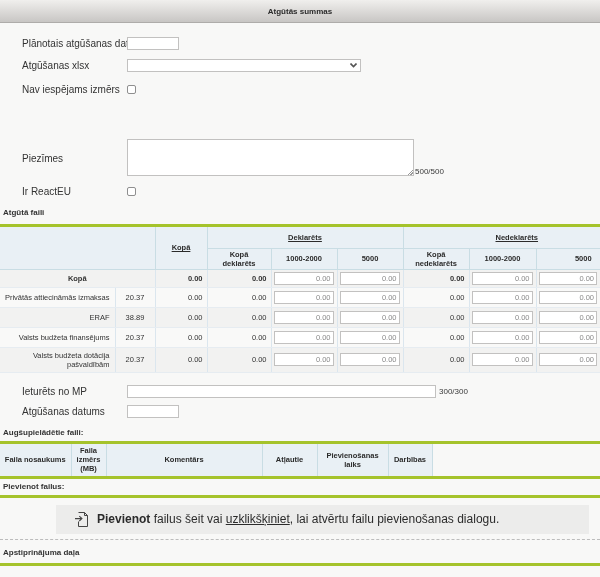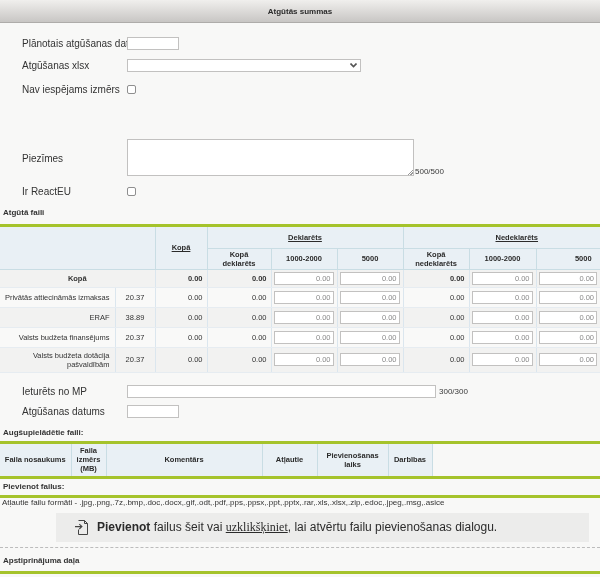--- a/index.html
+++ b/index.html
@@ -99,21 +99,21 @@
     height:32px; font-size:7.5px; line-height:9px;
   }
   .files th:first-child { border-left:none; }
   
   .formats { padding-left:2px; font-size:8px; line-height:8px; color:#333; }
   .dropzone {
     margin-left:56px; width:533px; height:29px; background:#ececeb;
     display:flex; align-items:center; padding-left:19px;
   }
   .dz-text { margin-left:9px; font-size:12px; color:#2b2b2b; }
-  .dz-text .u { text-decoration:underline;font-family:Liberation Serif, serif; }
+  .dz-text .u { text-decoration:underline; }
   .dashed-sep { border-top:1px dashed #bcbcbc; height:0; }
   
   .btn-bar { width:460px; display:flex; justify-content:center; gap:5px; }
   .btn {
     height:13px; padding:0 5px; border:1px solid #9d9d9d; border-radius:3px;
     background:linear-gradient(#fafafa,#d9d9d9);
     font-family:inherit; font-size:7px; font-weight:bold; color:#3b3b3b;
     display:flex; align-items:center;
   }
 </style>
@@ -344,21 +344,20 @@
 
 <div class="greenline"></div>
 
 <div style="height:3px"></div>
 <div class="section-label">Pievienot failus:</div>
 <div style="height:4px"></div>
 <div class="greenline"></div>
 
 <div style="height:1px"></div>
 <div class="formats">
-  <div style="white-space:nowrap">Atļautie failu formāti - .jpg,.png,.7z,.bmp,.doc,.docx,.gif,.odt,.pdf,.pps,.ppsx,.ppt,.pptx,.rar,.xls,.xlsx,.zip,.edoc,.jpeg,.msg,.asice</div>
 </div>
 
 <div style="height:6px"></div>
 
 <div class="dropzone">
   <svg width="13" height="15" viewBox="0 0 13 15">
     <path d="M3.5 0.5 H9.5 L12.5 3.5 V14.5 H3.5 V9.5 M9.5 0.5 V3.5 H12.5" fill="none" stroke="#444" stroke-width="1"></path>
     <path d="M0 6.6 H6.6 M4.3 4.2 L6.9 6.6 L4.3 9" fill="none" stroke="#444" stroke-width="1.1"></path>
   </svg>
   <span class="dz-text">

